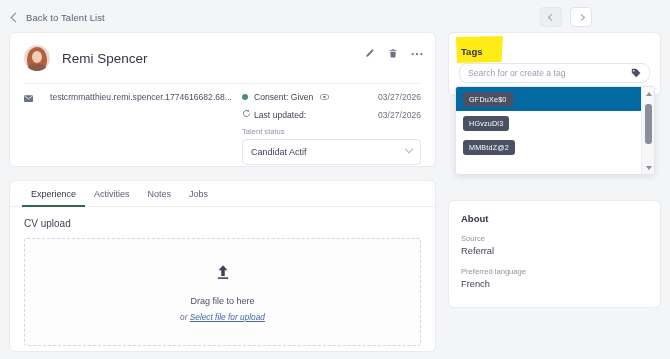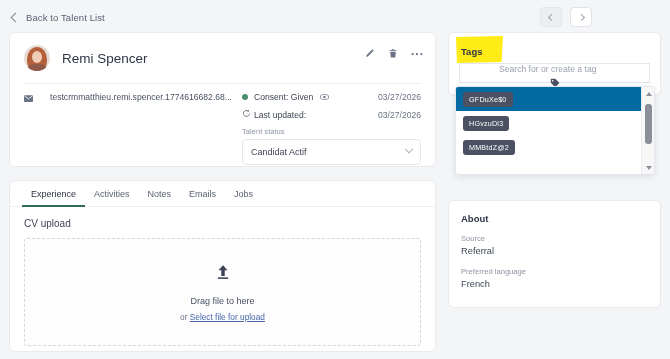--- a/index.html
+++ b/index.html
@@ -102,35 +102,35 @@
   }
   .tab.active { color: #2f3545; border-bottom-color: #2e6b52; }
   .cv-title { font-size: 10px; color: #3d4455; padding: 11px 14px 0 14px; }
   .dropzone {
     margin: 9px 14px 0 14px; height: 108px; border: 1px dashed #d2d6de; border-radius: 3px;
     display: flex; flex-direction: column; align-items: center; justify-content: center;
     background: #fdfdfe;
   }
   .up-ic { margin-bottom: 9px; }
   .dz-main { font-size: 9px; color: #4a5164; }
-  .dz-sub { font-size: 8.3px; color: #6b7283; margin-top: 6px; }
+  .dz-sub { font-size: 8.3px; color: #6b7283; margin-top: 6px; font-style: italic; }
   .dz-sub a { color: #4766a8; text-decoration: underline; cursor: pointer; }
 
   
   #tags-card { left: 448px; top: 32px; width: 213px; height: 64px; }
   .tags-title-wrap { position: relative; padding: 8px 12px 0 12px; height: 26px; }
   .hl {
     position: absolute; left: 7px; top: 3px; width: 47px; height: 27px;
     background: #ffeb16; z-index: 0;
     clip-path: polygon(0% 4%, 100% 0%, 97% 96%, 2% 100%);
   }
   .tags-title { position: relative; z-index: 1; font-size: 9.5px; color: #2f3545; font-weight: 700; }
   .tag-search {
-    margin: 4px 10px 0 10px; border: 1px solid #e3e6ec; border-radius: 0; height: 20px;
-    display: flex; align-items: center; padding: 0 8px; background: #fff; flex-direction: column;
+    margin: 4px 10px 0 10px; border: 1px solid #e3e6ec; border-radius: 8px; height: 20px;
+    display: flex; align-items: center; padding: 0 8px; background: #fff;
   }
   .tag-search input {
     border: 0; outline: 0; font-size: 8.6px; color: #3d4455; flex: 1;
     font-family: "Liberation Sans", sans-serif; background: transparent;
   }
   .tag-search input::placeholder { color: #989fae; }
 
   
   #tag-dropdown {
     position: absolute; left: 455px; top: 86px; width: 200px; height: 89px;
@@ -262,21 +262,20 @@
         </div>
       </div>
     </div>
   </div>
 
   <div class="card" id="tabs-card">
     <div class="tabs">
       <div class="tab active">Experience</div>
       <div class="tab">Activities</div>
       <div class="tab">Notes</div>
-      <div class="tab">Emails</div>
       <div class="tab">Jobs</div>
     </div>
     <div class="cv-title">CV upload</div>
     <div class="dropzone">
       <span class="up-ic">
         <svg width="20" height="20" viewBox="0 0 22 22">
           <path d="M11 2.5l5 5.5h-3.1v6.2H9.1V8H6z" fill="#3d4455"></path>
           <rect x="5.4" y="15.8" width="11.2" height="1.7" fill="#3d4455"></rect>
         </svg>
       </span>

